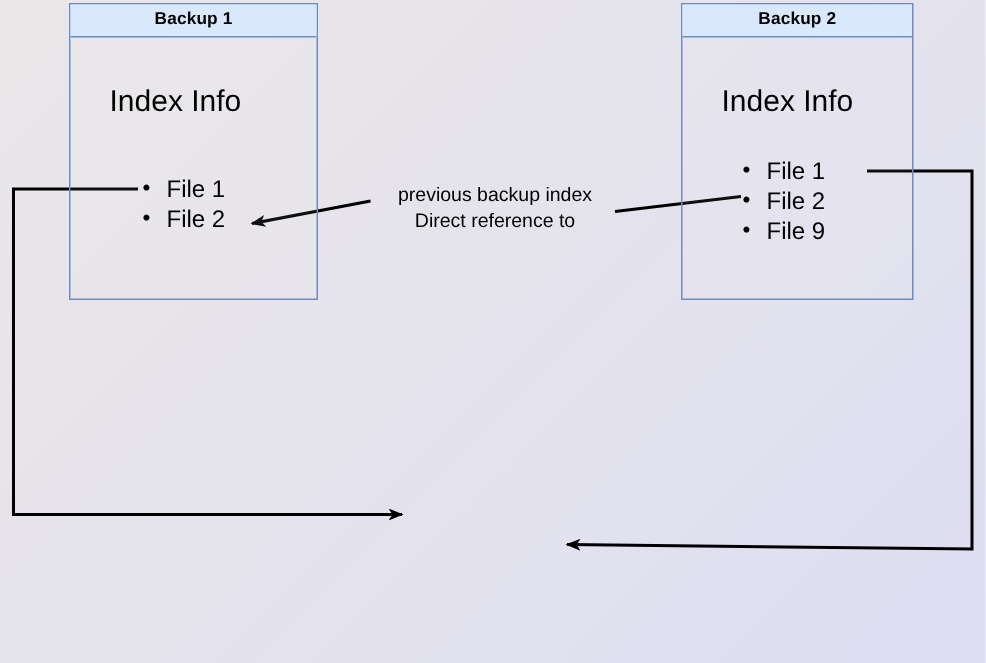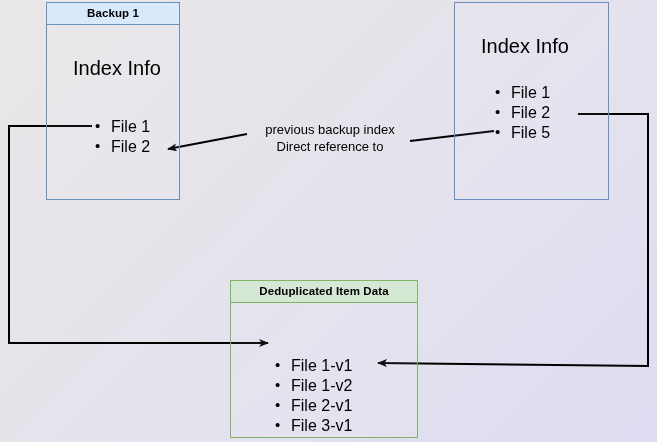--- a/index.html
+++ b/index.html
@@ -74,21 +74,21 @@
     background: #dae8fc;
     border-bottom-color: #6c8ebf;
   }
   
   .box.green { border-color: #82b366; }
   .box.green .box-header {
     background: #d5e8d4;
     border-bottom-color: #82b366;
   }
 
-  #backup1 { left: 46px;  top: 2px;   width: 134px; height: 198px; }
+  #backup1 { left: 46px;  top: 2px;   width: 166px; height: 198px; }
   #backup2 { left: 454px; top: 2px;   width: 155px; height: 198px; }
   #dedup   { left: 230px; top: 280px; width: 188px; height: 158px; }
 
   #backup1 ul.items { left: 48px; top: 92px; }
   #backup2 ul.items { left: 40px; top: 80px; }
   #dedup   ul.items { left: 44px; top: 53px; }
 
   
   .caption {
     position: absolute;
@@ -135,40 +135,30 @@
     <div class="box-body">
       <div class="box-title">Index Info</div>
       <ul class="items">
         <li>File 1</li>
         <li>File 2</li>
       </ul>
     </div>
   </div>
 
   <div class="box blue" id="backup2">
+    <div class="box-header">Backup 2</div>
     <div class="box-body">
       <div class="box-title">Index Info</div>
       <ul class="items">
         <li>File 1</li>
         <li>File 2</li>
-        <li>File 5</li>
+        <li>File 9</li>
       </ul>
     </div>
   </div>
 
-  <div class="box green" id="dedup">
-    <div class="box-header">Deduplicated Item Data</div>
-    <div class="box-body">
-      <ul class="items">
-        <li>File 1-v1</li>
-        <li>File 1-v2</li>
-        <li>File 2-v1</li>
-        <li>File 3-v1</li>
-      </ul>
-    </div>
-  </div>
 
   <div class="caption">
     <div>previous backup index</div>
     <div>Direct reference to</div>
   </div>
 
 </div>
 
 </body></html>

